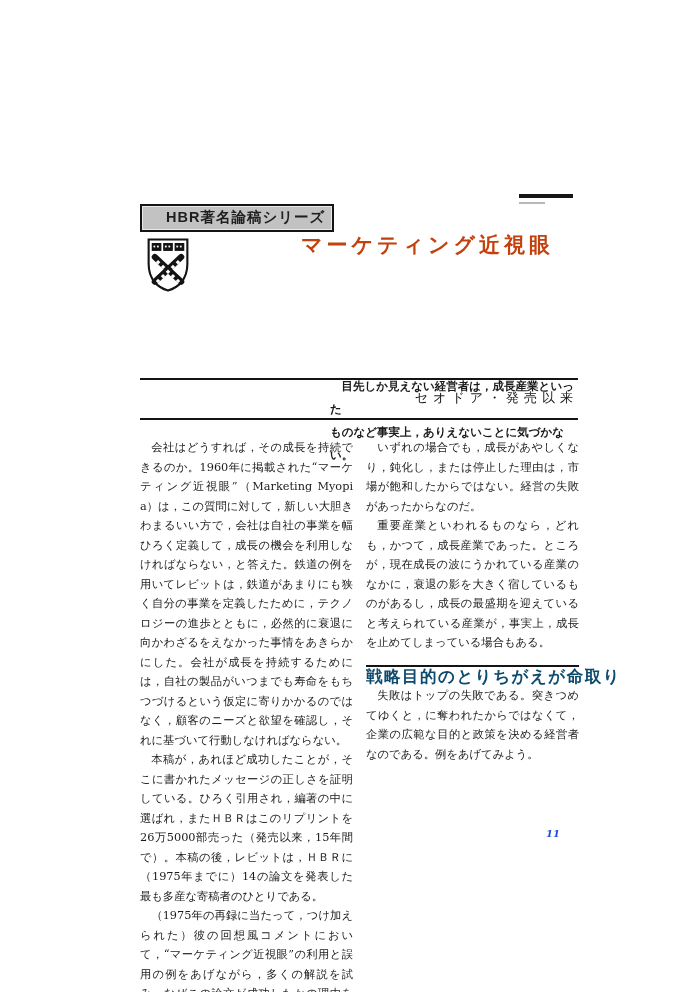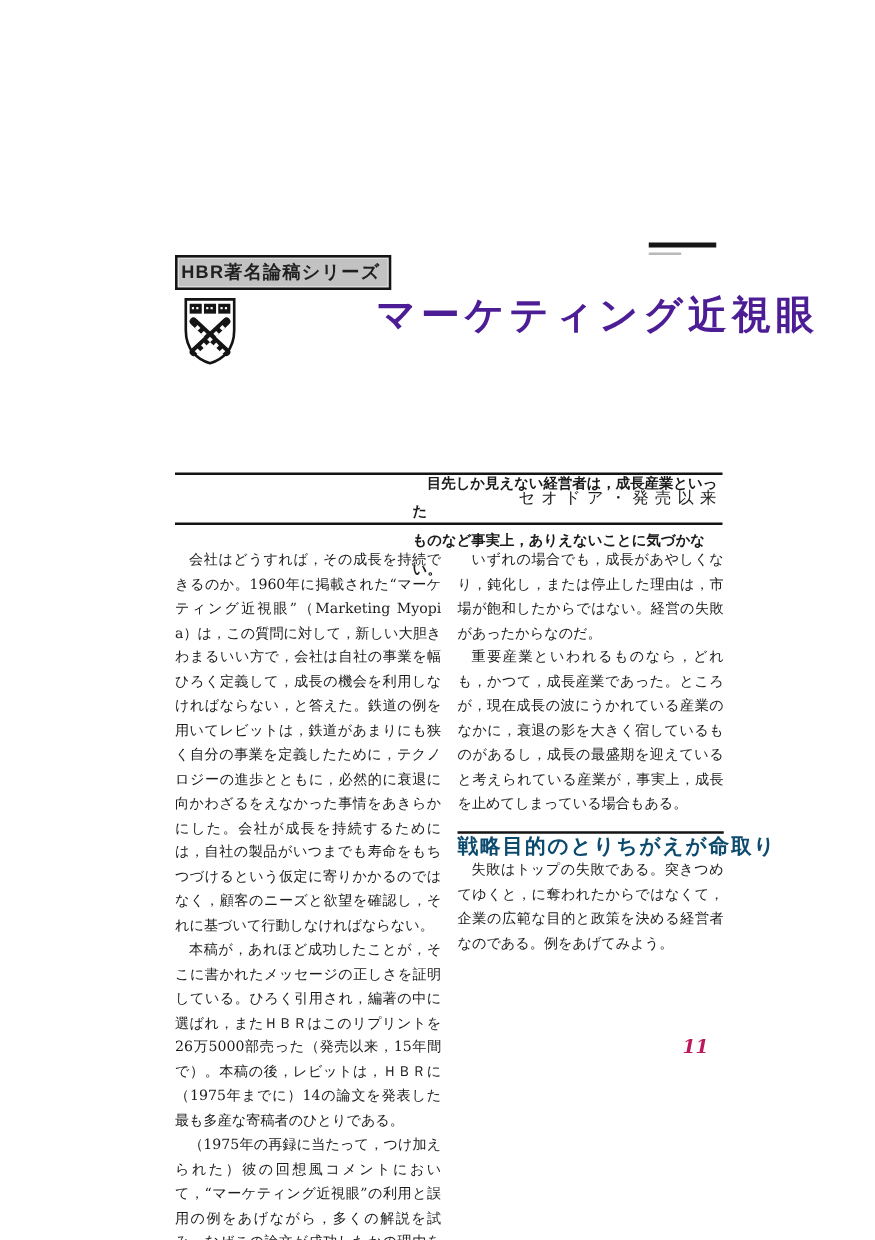--- a/index.html
+++ b/index.html
@@ -5,28 +5,28 @@
   html,body{margin:0;padding:0;background:#ffffff;}
   .page{
     position:relative;width:700px;height:992px;background:#ffffff;
     font-family:"DejaVu Serif","Liberation Serif",serif;color:#1c1c1c;overflow:hidden;
   }
   .topmark{position:absolute;left:519px;top:194px;width:54px;height:4px;background:#161616;}
   .topmark2{position:absolute;left:519px;top:202px;width:26px;height:2px;background:#b9b9b9;}
   .badge{
     position:absolute;left:140px;top:204px;
     background:#c2c2c2;border:2px solid #141414;box-shadow:inset 0 0 0 1px #e8e8e8;
-    padding:2px 7px 3px 3px;
+    padding:2px 7px 3px 24px;
     font-family:"Liberation Sans","DejaVu Sans",sans-serif;
     font-size:14.5px;font-weight:bold;letter-spacing:1px;color:#1f1f1f;
   }
   .crest{position:absolute;left:146px;top:236px;width:44px;height:58px;}
   .title{
     position:absolute;left:301px;top:231px;width:285px;
-    font-size:31px;font-weight:bold;letter-spacing:4px;color:#4c1d95;white-space:nowrap;
+    font-size:21px;font-weight:bold;letter-spacing:4px;color:#c2410c;white-space:nowrap;
   }
   .lead{
     position:absolute;left:330px;top:327px;width:248px;
     font-size:11.5px;font-weight:bold;line-height:23px;color:#1a1a1a;
   }
   .lead .l1{text-indent:1em;margin-top:48px;}
   .rule{position:absolute;left:140px;width:438px;height:2px;background:#141414;}
   .rule.r1{top:378px;}
   .rule.r2{top:418px;}
   .author{
@@ -43,21 +43,21 @@
   .col p{margin:0;text-indent:1em;}
   .col p.noindent{text-indent:0;}
   .col p.gap{margin-top:10px;}
   .sec-rule{width:213px;height:2px;background:#141414;margin:12px 0 0 0;}
   .sec-heading{
     margin:11px 0 10px 0;font-size:16.5px;font-weight:bold;
     letter-spacing:1.5px;text-indent:0;color:#0c4a6e;white-space:nowrap;
   }
   .pagenum{
     position:absolute;left:546px;top:828px;
-    font-size:15px;font-weight:bold;font-style:italic;color:#be185d;
+    font-size:10px;font-weight:bold;font-style:italic;color:#1d4ed8;
   }
 </style>
 </head>
 <body>
 
 <div class="page">
 
   <div class="topmark"></div>
   <div class="topmark2"></div>
 

